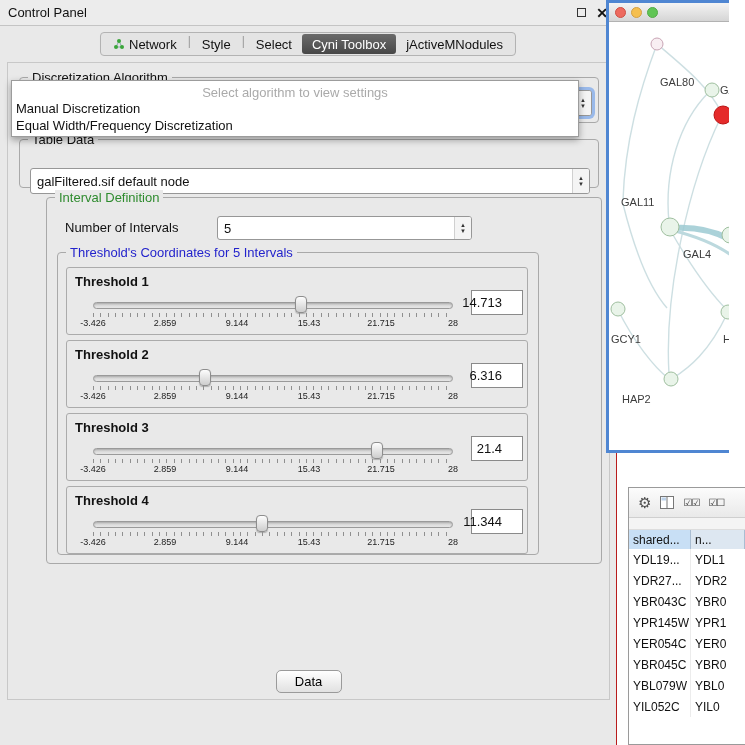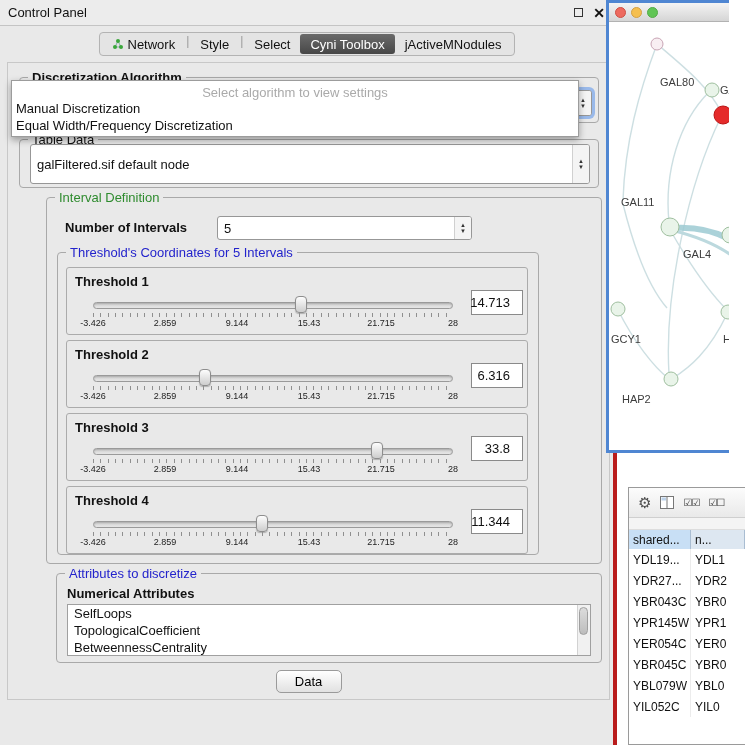--- a/index.html
+++ b/index.html
@@ -2,21 +2,21 @@
 <html><head>
 <meta charset="utf-8">
 <style>
   *{margin:0;padding:0;box-sizing:border-box}
   html,body{width:745px;height:745px;overflow:hidden;background:#fff;
     font-family:"Liberation Sans",sans-serif;font-size:13px;color:#111}
   #stage{position:relative;width:745px;height:745px}
 
   
   #control-panel{position:absolute;left:0;top:0;width:617px;height:745px;
-    background:#e9e9e9;border-right:4px solid #b91c1c}
+    background:#e9e9e9;border-right:1px solid #b91c1c}
   .cp-titlebar{height:26px;background:#ececec;border-bottom:1px solid #c4c4c4;
     display:flex;align-items:center;padding:0 8px;font-size:13px}
   .win-btns{margin-left:auto;display:flex;align-items:center;gap:10px}
   .min-glyph{width:9px;height:9px;border:1.5px solid #333;display:inline-block}
   .close-glyph{font-size:14px;font-weight:bold;line-height:10px}
 
   .tab-strip{position:absolute;display:flex;align-items:flex-start;height:24px;
     border:1px solid #b3b3b3;border-radius:4px;background:#e4e4e4;padding:1px 2px}
   .tab{display:flex;align-items:center;gap:4px;height:20px;padding:0 10px;
     font-size:13px;border-radius:3px;white-space:nowrap}
@@ -24,21 +24,21 @@
   .tab-sep{color:#9a9a9a;padding:0 1px;font-size:12px}
   #top-tabs{top:32px;left:50%;transform:translateX(-50%)}
   #bottom-tabs{top:703px;left:50%;transform:translateX(-50%)}
 
   #cp-content{position:absolute;left:7px;top:62px;width:603px;height:638px;
     background:#e9e9e9;border:1px solid #c8c8c8}
 
   .group{position:absolute;border:1px solid #a9a9a9;border-radius:4px}
   .group-label{position:absolute;top:-8px;left:8px;background:#e9e9e9;
     padding:0 4px;font-size:13px;white-space:nowrap}
-  .lbl-bold{font-weight:bold}
+  .lbl-bold{font-weight:normal}
   .lbl-green{color:#2e8b2e}
   .lbl-blue{color:#2323cc}
 
   .combo{position:absolute;background:#fff;border:1px solid #979797;border-radius:3px;
     display:flex;align-items:center;padding-left:6px;font-size:13px;overflow:hidden}
   .combo .stepper{margin-left:auto;width:17px;align-self:stretch;border-left:1px solid #d0d0d0;
     display:flex;flex-direction:column;align-items:center;justify-content:center;
     font-size:6px;line-height:6px;color:#333;background:#f4f4f4}
   .combo.focused{box-shadow:0 0 0 3px rgba(110,160,235,.65)}
 
@@ -61,21 +61,21 @@
   .thumb{position:absolute;top:2px;width:12px;height:17px;border-radius:4px;
     border:1px solid #8d8d8d;background:linear-gradient(#fdfdfd,#cdcdcd);
     box-shadow:0 1px 1px rgba(0,0,0,.25)}
   .ticks{position:absolute;left:0;top:19px;width:100%;height:4px;
     background-image:repeating-linear-gradient(to right,#8f8f8f 0,#8f8f8f 1px,transparent 1px,transparent 7.35px)}
   .scale{position:absolute;left:0;top:24px;width:100%;height:12px}
   .sl{position:absolute;transform:translateX(-50%);font-size:9px;color:#222;white-space:nowrap}
   .s0{left:0}.s1{left:20%}.s2{left:40%}.s3{left:60%}.s4{left:80%}.s5{left:100%}
   .valbox{position:absolute;right:4px;top:22px;width:52px;height:25px;background:#fff;
     border:1px solid #8a8a8a;display:flex;align-items:center;justify-content:flex-end;
-    padding-right:12px;font-size:13px}
+    padding-right:20px;font-size:13px}
 
   
   .listbox{position:absolute;left:10px;top:30px;width:524px;height:52px;background:#fff;
     border:1px solid #a0a0a0;overflow:hidden}
   .list-item{padding-left:6px;line-height:17px;font-size:13px;white-space:nowrap}
   .vscroll{position:absolute;right:0;top:0;bottom:0;width:13px;background:#f1f1f1;
     border-left:1px solid #d2d2d2}
   .vthumb{position:absolute;left:1px;top:2px;width:9px;height:28px;border-radius:5px;
     border:1px solid #9f9f9f;background:linear-gradient(#dcdcdc,#bdbdbd)}
 
@@ -171,21 +171,21 @@
       </div>
 
       <div id="algo-dropdown">
         <div class="dd-placeholder">Select algorithm to view settings</div>
         <div class="dd-option bold">Manual Discretization</div>
         <div class="dd-option">Equal Width/Frequency Discretization</div>
       </div>
 
       <div class="group" style="left:11px;top:76px;width:580px;height:49px">
         <span class="group-label">Table Data</span>
-        <div class="combo" style="left:10px;top:4px;width:560px;height:40px">
+        <div class="combo" style="left:10px;top:28px;width:560px;height:26px">
           <span>galFiltered.sif default node</span>
           <span class="stepper">▲<br>▼</span>
         </div>
       </div>
 
       <div class="group" style="left:38px;top:134px;width:556px;height:367px">
         <span class="group-label lbl-green">Interval Definition</span>
 
         <span class="lbl-bold" style="position:absolute;left:18px;top:22px">Number of Intervals</span>
         <div class="combo" style="left:170px;top:18px;width:255px;height:24px">
@@ -240,21 +240,21 @@
               <div class="ticks"></div>
               <div class="scale">
                 <span class="sl s0">-3.426</span>
                 <span class="sl s1">2.859</span>
                 <span class="sl s2">9.144</span>
                 <span class="sl s3">15.43</span>
                 <span class="sl s4">21.715</span>
                 <span class="sl s5">28</span>
               </div>
             </div>
-            <div class="valbox">33.8</div>
+            <div class="valbox">21.4</div>
           </div>
 
           <div class="tpanel" style="top:233px">
             <div class="tp-label">Threshold 4</div>
             <div class="slider">
               <div class="track"></div>
               <div class="thumb" style="left: calc(47% - 6px);"></div>
               <div class="ticks"></div>
               <div class="scale">
                 <span class="sl s0">-3.426</span>
@@ -263,32 +263,20 @@
                 <span class="sl s3">15.43</span>
                 <span class="sl s4">21.715</span>
                 <span class="sl s5">28</span>
               </div>
             </div>
             <div class="valbox">11.344</div>
           </div>
         </div>
       </div>
 
-      <div class="group" style="left:48px;top:510px;width:546px;height:90px">
-        <span class="group-label lbl-blue">Attributes to discretize</span>
-        <span class="lbl-bold" style="position:absolute;left:10px;top:12px">Numerical Attributes</span>
-        <div class="listbox">
-          <div class="list-item">SelfLoops</div>
-          <div class="list-item">TopologicalCoefficient</div>
-          <div class="list-item">BetweennessCentrality</div>
-          <div class="vscroll">
-              <div class="vthumb"></div>
-            </div>
-        </div>
-      </div>
 
       <button class="apply-btn">Data</button>
     </div>
 
   </div>
 
   <div id="network-window">
     <div class="mac-titlebar">
       <span class="light red"></span>
       <span class="light yellow"></span>

